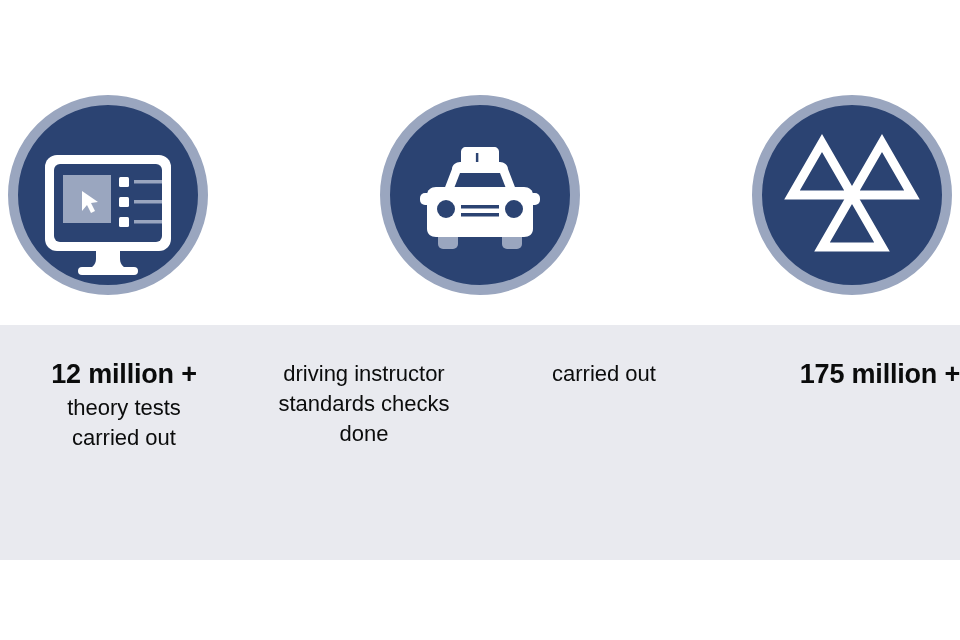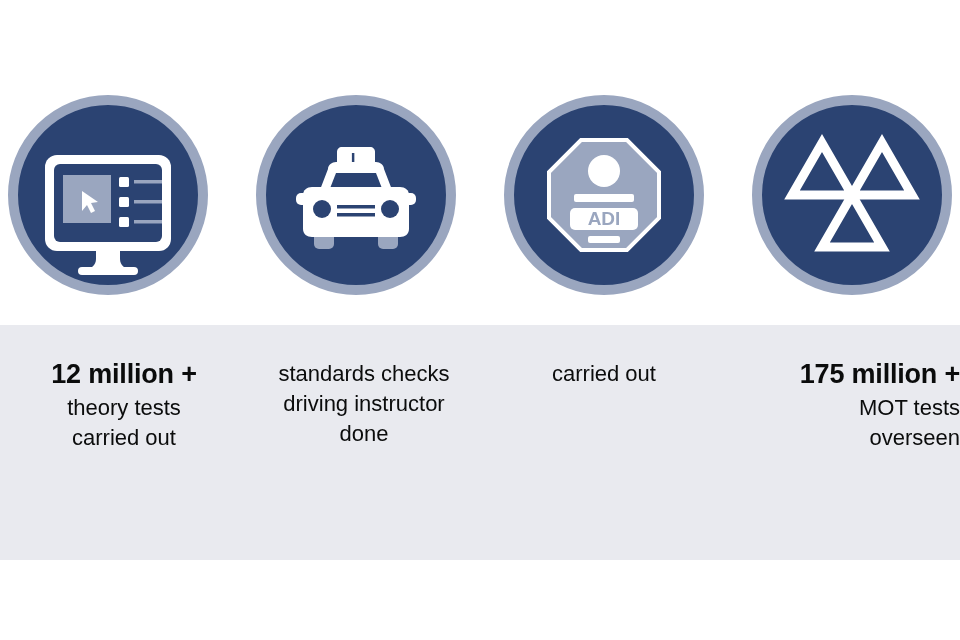--- a/index.html
+++ b/index.html
@@ -172,36 +172,20 @@
           <rect x="148" y="98" width="12" height="12" rx="5" fill="#ffffff"></rect>
 
           <circle cx="66" cy="114" r="9" fill="#2b4372"></circle>
           <circle cx="134" cy="114" r="9" fill="#2b4372"></circle>
 
           <rect x="81" y="110" width="38" height="3.5" fill="#2b4372"></rect>
           <rect x="81" y="118" width="38" height="3.5" fill="#2b4372"></rect>
         </svg>
       </div>
 
-      <div class="icon-cell">
-        <div class="icon-disc"></div>
-        <svg class="icon-art" viewBox="0 0 200 200">
-
-          <polygon points="77,45 123,45 155,77 155,123 123,155 77,155 45,123 45,77" fill="#9aa6bf" stroke="#ffffff" stroke-width="4"></polygon>
-
-          <circle cx="100" cy="76" r="16" fill="#ffffff"></circle>
-
-          <rect x="70" y="99" width="60" height="8" rx="2" fill="#ffffff"></rect>
-
-          <rect x="66" y="113" width="68" height="22" rx="5" fill="#ffffff"></rect>
-          <text x="100" y="130" text-anchor="middle" font-family="Liberation Sans, sans-serif" font-size="19" font-weight="bold" fill="#9aa6bf">ADI</text>
-
-          <rect x="84" y="141" width="32" height="7" rx="2" fill="#ffffff"></rect>
-        </svg>
-      </div>
 
       <div class="icon-cell">
         <div class="icon-disc"></div>
         <svg class="icon-art" viewBox="0 0 200 200">
           <g fill="none" stroke="#ffffff" stroke-width="9" stroke-linejoin="miter">
 
             <polygon points="70,48 100,100 40,100"></polygon>
 
             <polygon points="130,48 160,100 100,100"></polygon>
 
@@ -219,38 +203,34 @@
       <div class="stat-cell">
         <div class="stat-value">12 million +</div>
         <div class="stat-desc">
           <span class="stat-desc-line">theory tests</span>
           <span class="stat-desc-line">carried out</span>
         </div>
       </div>
 
       <div class="stat-cell">
         <div class="stat-desc">
+          <span class="stat-desc-line">driving instructor</span>
           <span class="stat-desc-line">standards checks</span>
-          <span class="stat-desc-line">driving instructor</span>
           <span class="stat-desc-line">done</span>
         </div>
       </div>
 
       <div class="stat-cell">
         <div class="stat-desc">
           <span class="stat-desc-line">carried out</span>
         </div>
       </div>
 
       <div class="stat-cell">
         <div class="stat-value">175 million +</div>
-        <div class="stat-desc">
-          <span class="stat-desc-line">MOT tests</span>
-          <span class="stat-desc-line">overseen</span>
-        </div>
       </div>
 
     </div>
   </div>
 
   <div class="bottom-pad"></div>
 
 </div>
 
 </body></html>

